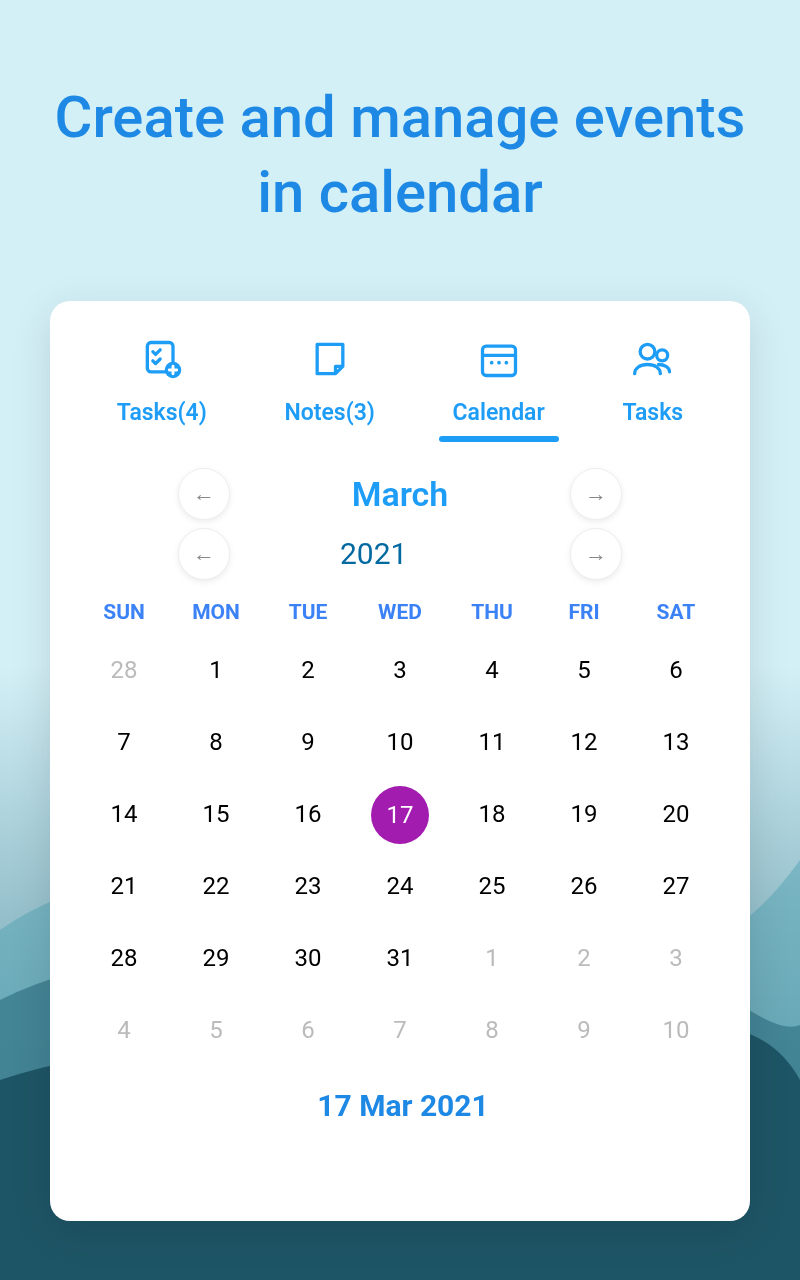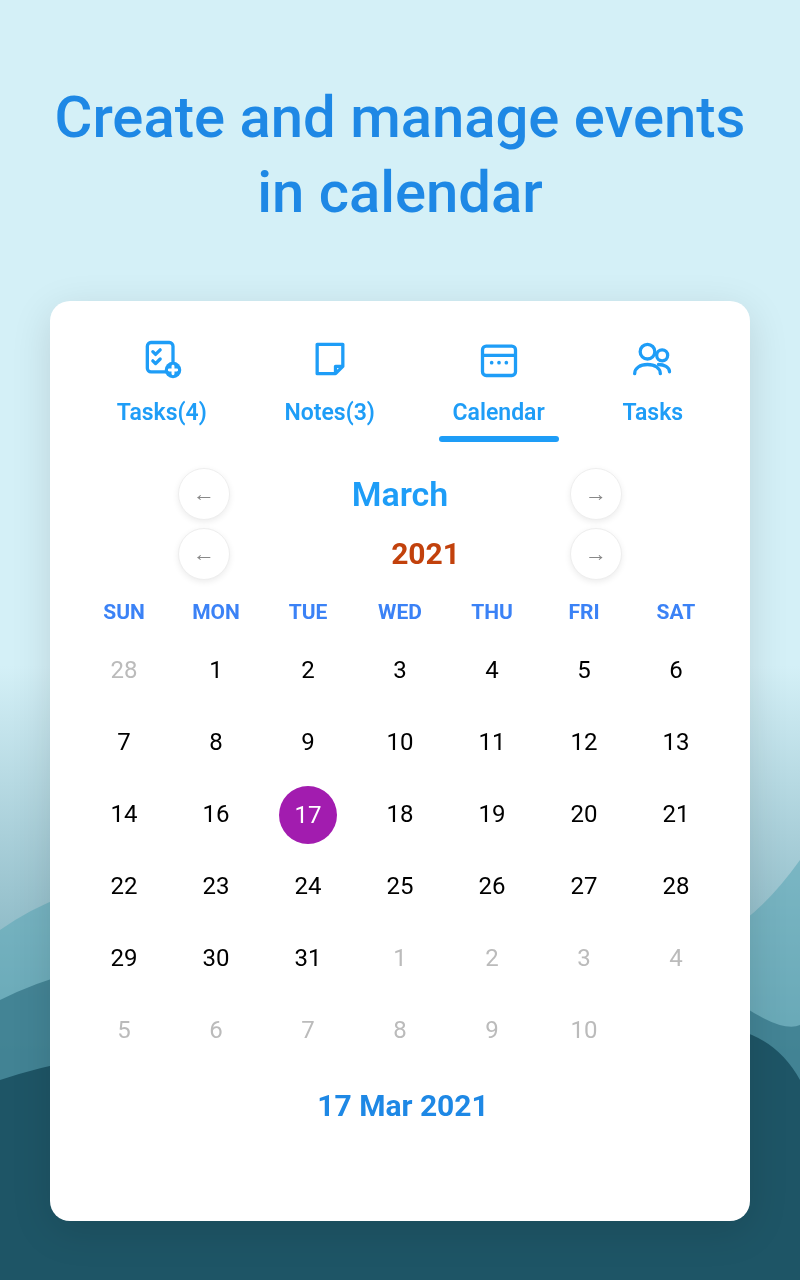--- a/index.html
+++ b/index.html
@@ -92,25 +92,25 @@
   font-size: 22px;
 }
 .month-label {
   color: #1e9df7;
   font-size: 34px;
   font-weight: 600;
   min-width: 120px;
   text-align: center;
 }
 .year-label {
-  color: #c2410c;
+  color: #0369a1;
   font-size: 30px;
-  font-weight: 700;
+  font-weight: 400;
   min-width: 120px;
-  text-align: right;
+  text-align: left;
 }
 .dow-row {
   display: grid;
   grid-template-columns: repeat(7, 1fr);
   margin-top: 20px;
   margin-bottom: 10px;
 }
 .dow {
   text-align: center;
   font-weight: 700;
@@ -244,20 +244,21 @@
       <div class="cell"><span>5</span></div>
       <div class="cell"><span>6</span></div>
       <div class="cell"><span>7</span></div>
       <div class="cell"><span>8</span></div>
       <div class="cell"><span>9</span></div>
       <div class="cell"><span>10</span></div>
       <div class="cell"><span>11</span></div>
       <div class="cell"><span>12</span></div>
       <div class="cell"><span>13</span></div>
       <div class="cell"><span>14</span></div>
+      <div class="cell"><span>15</span></div>
       <div class="cell"><span>16</span></div>
       <div class="cell selected"><span>17</span></div>
       <div class="cell"><span>18</span></div>
       <div class="cell"><span>19</span></div>
       <div class="cell"><span>20</span></div>
       <div class="cell"><span>21</span></div>
       <div class="cell"><span>22</span></div>
       <div class="cell"><span>23</span></div>
       <div class="cell"><span>24</span></div>
       <div class="cell"><span>25</span></div>

